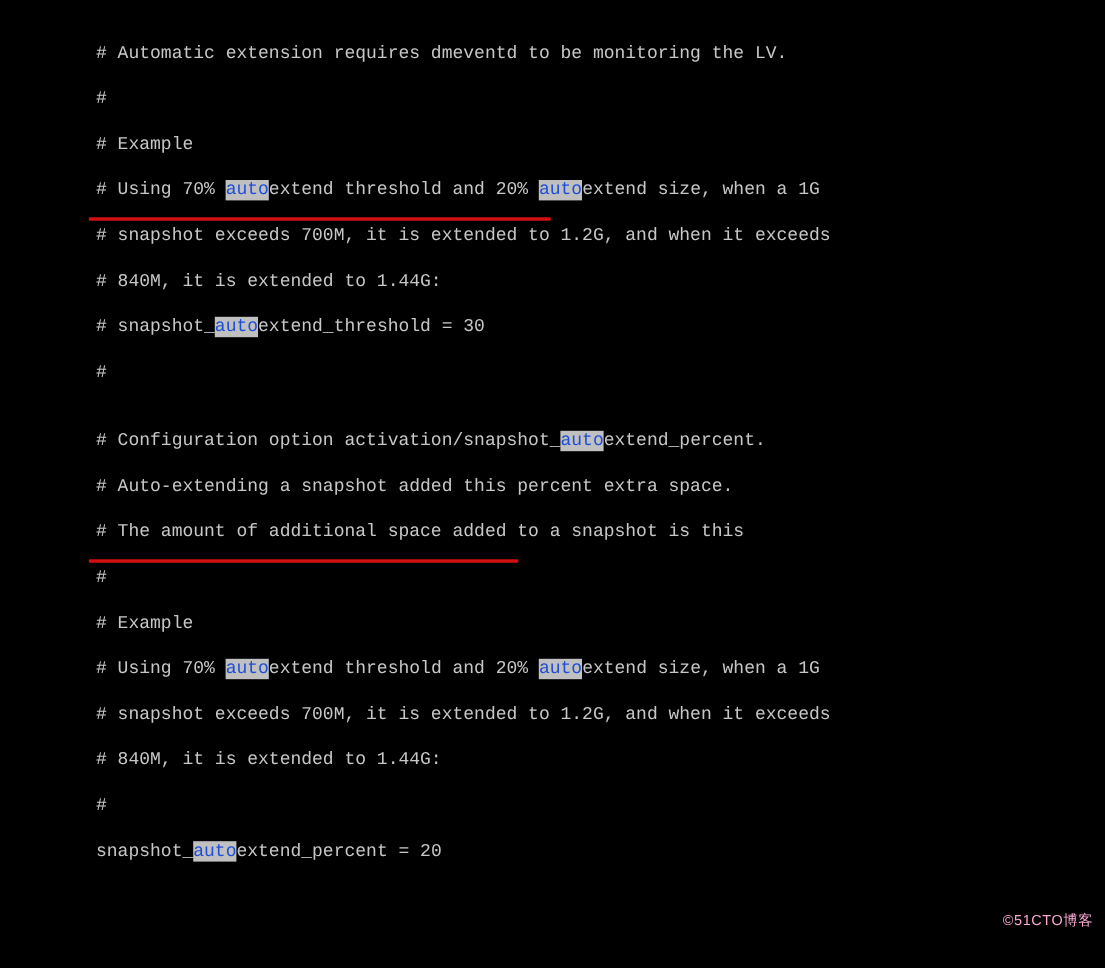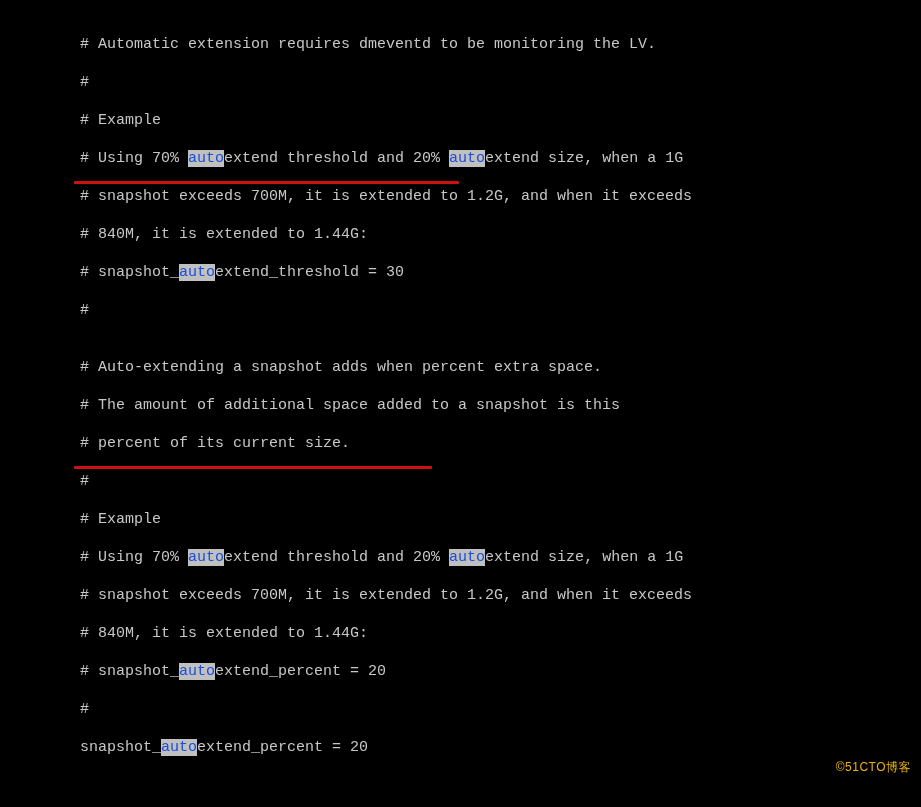--- a/index.html
+++ b/index.html
@@ -37,49 +37,48 @@
     background: #d11111;
     border-radius: 1px;
     pointer-events: none;
   }
   #u1 { left: 74px;  width: 385px; top: 181px; }
   #u2 { left: 74px;  width: 358px; top: 466px; }
   .watermark {
     position: absolute;
     right: 10px;
     bottom: 4px;
-    color: #eab308;
+    color: #f9a8d4;
     font-family: Arial, sans-serif;
     font-size: 12px;
     letter-spacing: 0.5px;
     pointer-events: none;
   }
 </style>
 </head>
 <body>
 
 <div class="terminal">
 <span class="line"><span>        # Automatic extension requires dmeventd to be monitoring the LV.</span></span>
 <span class="line"><span>        #</span></span>
 <span class="line"><span>        # Example</span></span>
 <span class="line"><span>        # Using 70% </span><span class="hl">auto</span><span>extend threshold and 20% </span><span class="hl">auto</span><span>extend size, when a 1G</span></span>
 <span class="line"><span>        # snapshot exceeds 700M, it is extended to 1.2G, and when it exceeds</span></span>
 <span class="line"><span>        # 840M, it is extended to 1.44G:</span></span>
 <span class="line"><span>        # snapshot_</span><span class="hl">auto</span><span>extend_threshold = 30</span></span>
 <span class="line"><span>        #</span></span>
 <span class="line"><span></span></span>
-<span class="line"><span>        # Auto-extending a snapshot adds when percent extra space.</span></span>
+<span class="line"><span>        # Configuration option activation/snapshot_</span><span class="hl">auto</span><span>extend_percent.</span></span>
+<span class="line"><span>        # Auto-extending a snapshot added this percent extra space.</span></span>
 <span class="line"><span>        # The amount of additional space added to a snapshot is this</span></span>
-<span class="line"><span>        # percent of its current size.</span></span>
 <span class="line"><span>        #</span></span>
 <span class="line"><span>        # Example</span></span>
 <span class="line"><span>        # Using 70% </span><span class="hl">auto</span><span>extend threshold and 20% </span><span class="hl">auto</span><span>extend size, when a 1G</span></span>
 <span class="line"><span>        # snapshot exceeds 700M, it is extended to 1.2G, and when it exceeds</span></span>
 <span class="line"><span>        # 840M, it is extended to 1.44G:</span></span>
-<span class="line"><span>        # snapshot_</span><span class="hl">auto</span><span>extend_percent = 20</span></span>
 <span class="line"><span>        #</span></span>
 <span class="line"><span>        snapshot_</span><span class="hl">auto</span><span>extend_percent = 20</span></span>
 <span class="line"><span></span></span>
 
 
 
 
 
 
 

